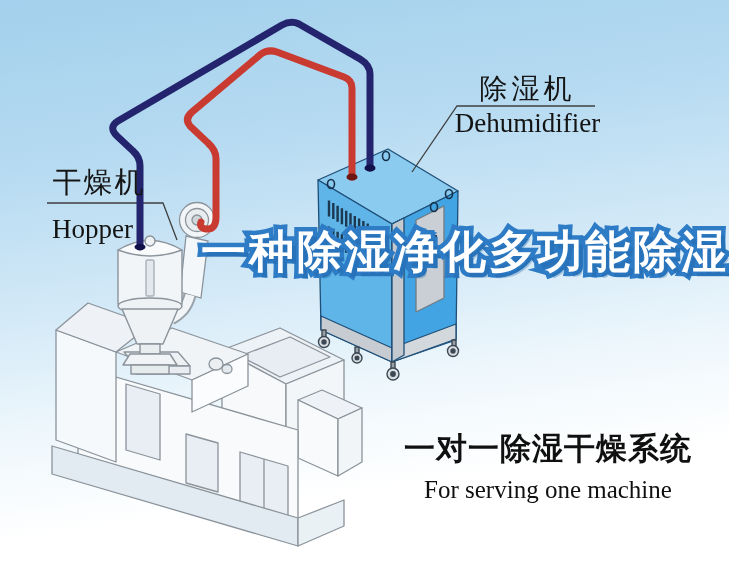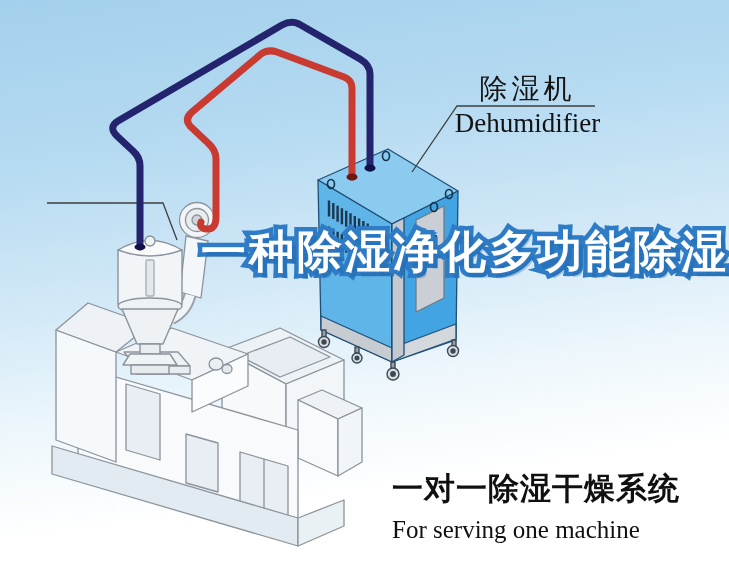--- a/index.html
+++ b/index.html
@@ -16,21 +16,21 @@
   .dehum-label .label-zh{font-size:28px;letter-spacing:4px;}
   .label-en{font-family:"Liberation Serif","DejaVu Serif",serif;font-size:27px;color:#131313;white-space:nowrap;}
   .hopper-label .label-en{margin-top:11px;margin-left:8px;}
   .watermark{
     position:absolute;left:0;right:0;top:227px;text-align:right;
     font-weight:900;font-size:45px;letter-spacing:3px;line-height:49px;
     color:#fff;-webkit-text-stroke:9px #2e7cc6;paint-order:stroke fill;
     text-shadow:4px 5px 0 rgba(26,94,158,0.30);
     white-space:nowrap;
   }
-  .caption{position:absolute;left:392px;top:468px;width:312px;}
+  .caption{position:absolute;left:392px;top:428px;width:312px;text-align:center;}
   .caption-zh{font-size:31px;font-weight:700;letter-spacing:1px;color:#101010;white-space:nowrap;}
   .caption-en{font-family:"Liberation Serif","DejaVu Serif",serif;font-size:25px;color:#101010;margin-top:6px;white-space:nowrap;}
 </style>
 </head>
 <body>
 
 <div class="stage">
 
   <svg class="art" width="729" height="561" viewBox="0 0 729 561">
 
@@ -134,20 +134,24 @@
     <path d="M595 106 L457 106 L412 172" fill="none" stroke="#3f3f3f" stroke-width="1.3"></path>
 
     <path d="M140 247 L140 166 Q140 157 133 151 L117 136 Q108 127 118 121 L282 25 Q291 20 299 24 L360 59 Q370 65 370 74 L370 168" fill="none" stroke="#23246d" stroke-width="7" stroke-linecap="round" style="stroke: rgb(35, 36, 109);"></path>
     <path d="M352 177 L352 88 Q352 80 344 77 L277 52 Q268 49 261 54 L192 112 Q184 119 190 126 L208 143 Q216 150 216 159 L216 217 Q216 230 206 229 Q199 228 201 222" fill="none" stroke="#c93a31" stroke-width="7" stroke-linecap="round" style="stroke: rgb(201, 58, 49);"></path>
 
     <ellipse cx="370" cy="168" rx="5.5" ry="3.6" fill="#10104a"></ellipse>
     <ellipse cx="352" cy="177" rx="5.5" ry="3.6" fill="#6e1612"></ellipse>
     <ellipse cx="140" cy="247" rx="5.5" ry="3.2" fill="#10104a"></ellipse>
   </svg>
 
+  <div class="machine-label hopper-label">
+    <div class="label-zh">干燥机</div>
+    <div class="label-en">Hopper</div>
+  </div>
 
   <div class="machine-label dehum-label">
     <div class="label-zh">除湿机</div>
     <div class="label-en">Dehumidifier</div>
   </div>
 
   <div class="watermark" style="color: rgb(255, 255, 255); -webkit-text-stroke-color: rgb(46, 124, 198);">
     <div>一种除湿净化多功能除湿</div>
   </div>
 

